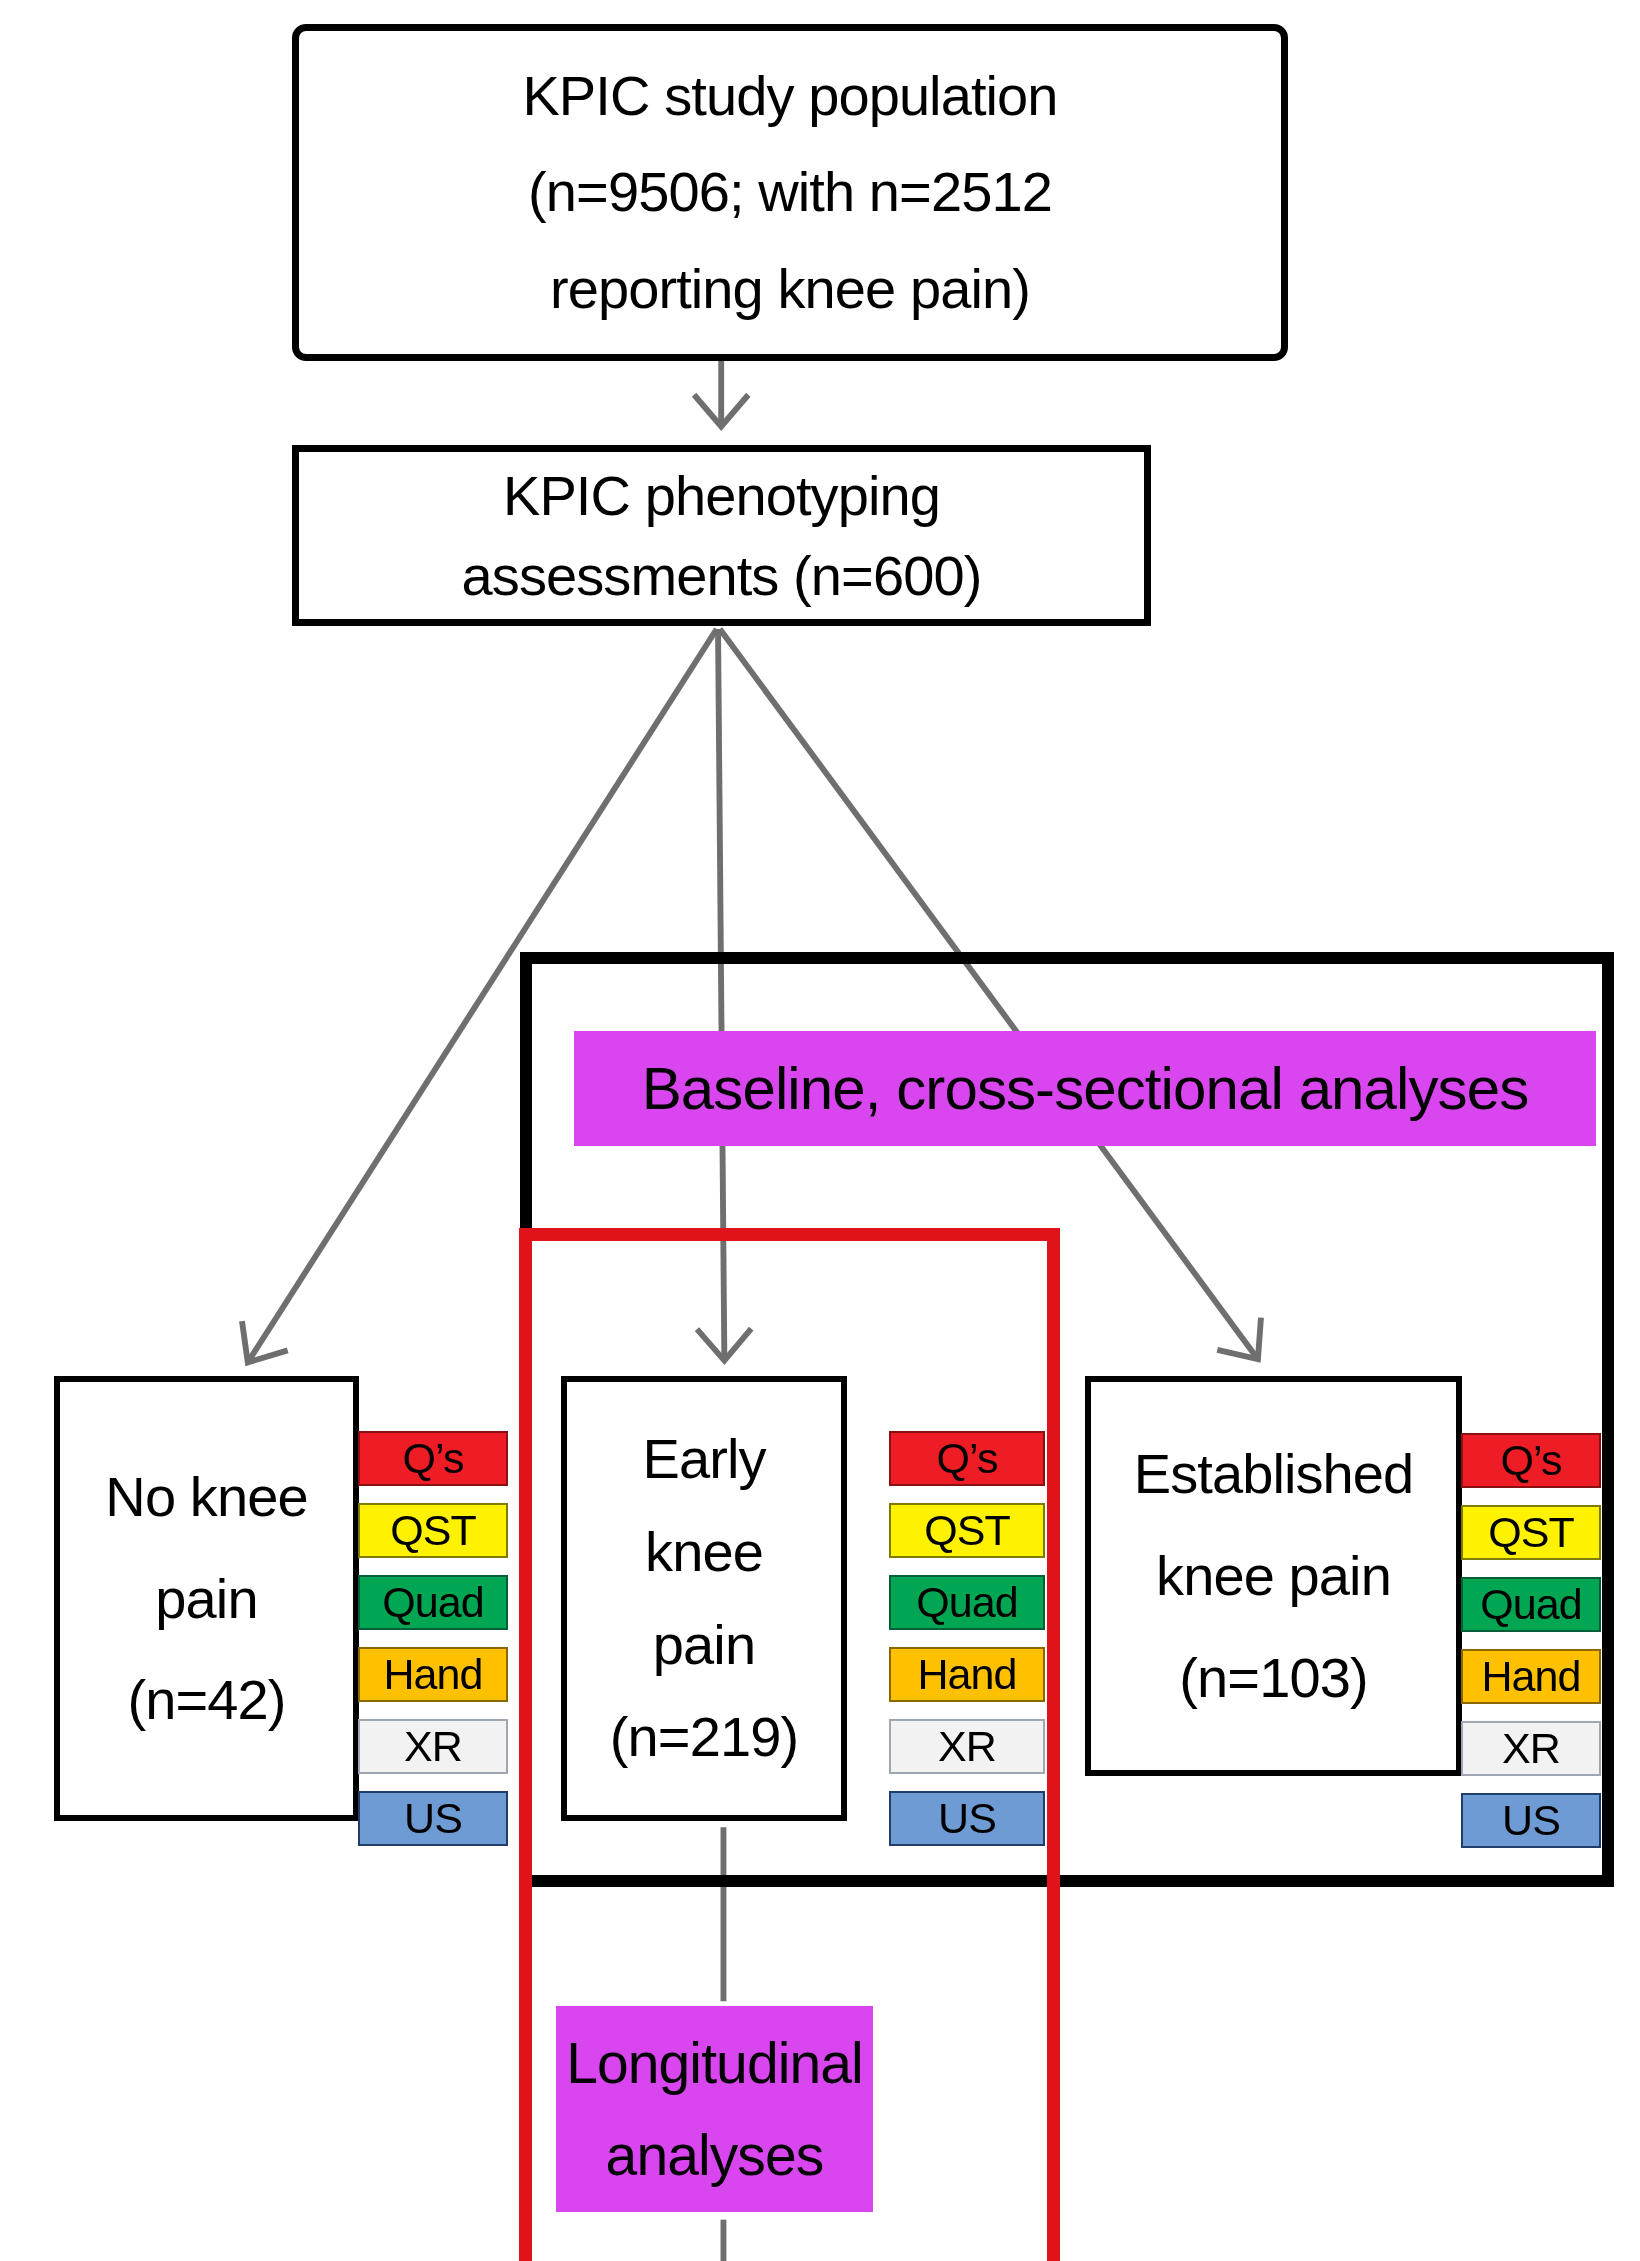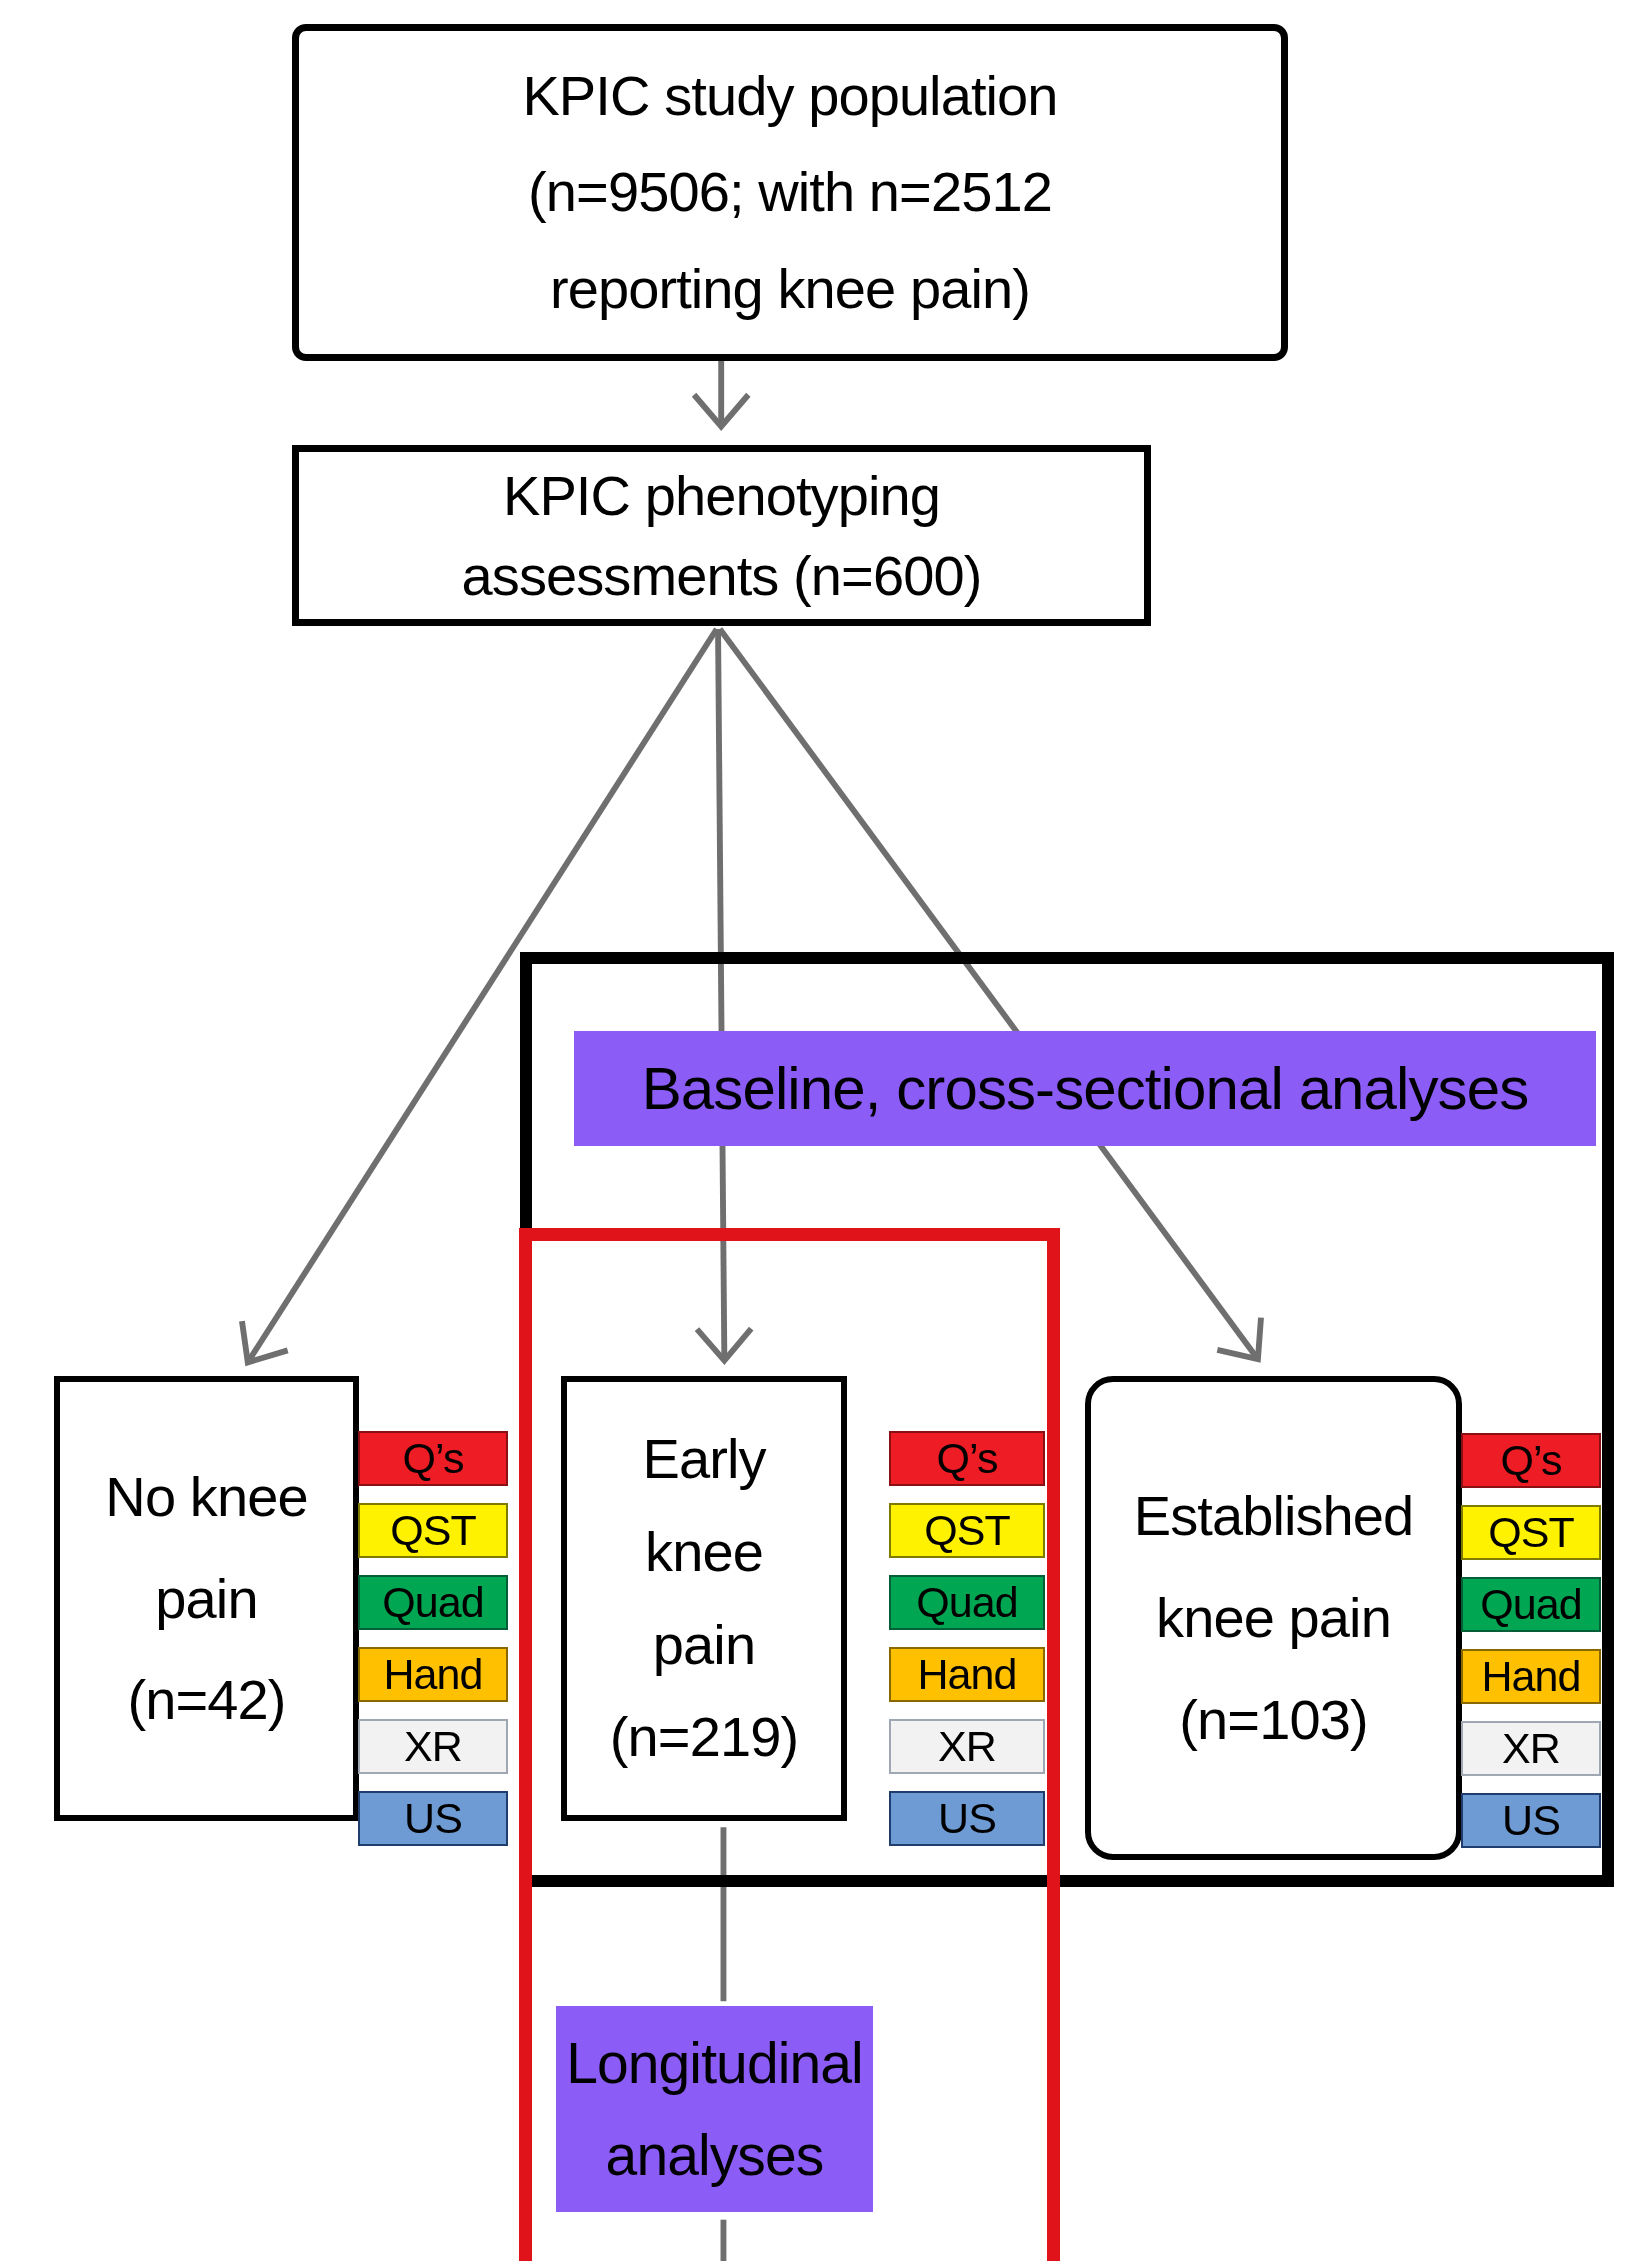--- a/index.html
+++ b/index.html
@@ -20,23 +20,23 @@
     background:#fff;border:7.2px solid #000;
     display:flex;align-items:center;justify-content:center;
     text-align:center;white-space:pre-line;
     letter-spacing:-0.9px;
   }
   .node-top{left:292px;top:24px;width:996px;height:337px;font-size:56px;line-height:1.72;border-radius:14px;}
   .node-assess{left:292px;top:445px;width:859px;height:181px;font-size:56px;line-height:1.42;}
   .node-row{border-width:6.3px;font-size:56px;line-height:1.82;}
   .node-no{left:54px;top:1376px;width:305px;height:445px;}
   .node-early{left:561px;top:1376px;width:286px;height:445px;line-height:1.66;}
-  .node-est{left:1085px;top:1376px;width:377px;height:484px;border-radius:28px;}
+  .node-est{left:1085px;top:1376px;width:377px;height:400px;}
   .group-label{
-    position:absolute;z-index:3;background:#8b5cf6;
+    position:absolute;z-index:3;background:#d946ef;
     display:flex;align-items:center;justify-content:center;
     text-align:center;white-space:pre-line;letter-spacing:-0.9px;
   }
   .label-baseline{left:574px;top:1031px;width:1022px;height:115px;font-size:60px;}
   .label-longitudinal{left:556px;top:2006px;width:317px;height:206px;font-size:57px;line-height:1.62;}
   .tag-stack{position:absolute;z-index:3;display:flex;flex-direction:column;gap:17px;}
   .stack-no{left:358px;top:1431px;width:150px;}
   .stack-early{left:889px;top:1431px;width:156px;}
   .stack-est{left:1461px;top:1433px;width:140px;}
   .tag{

